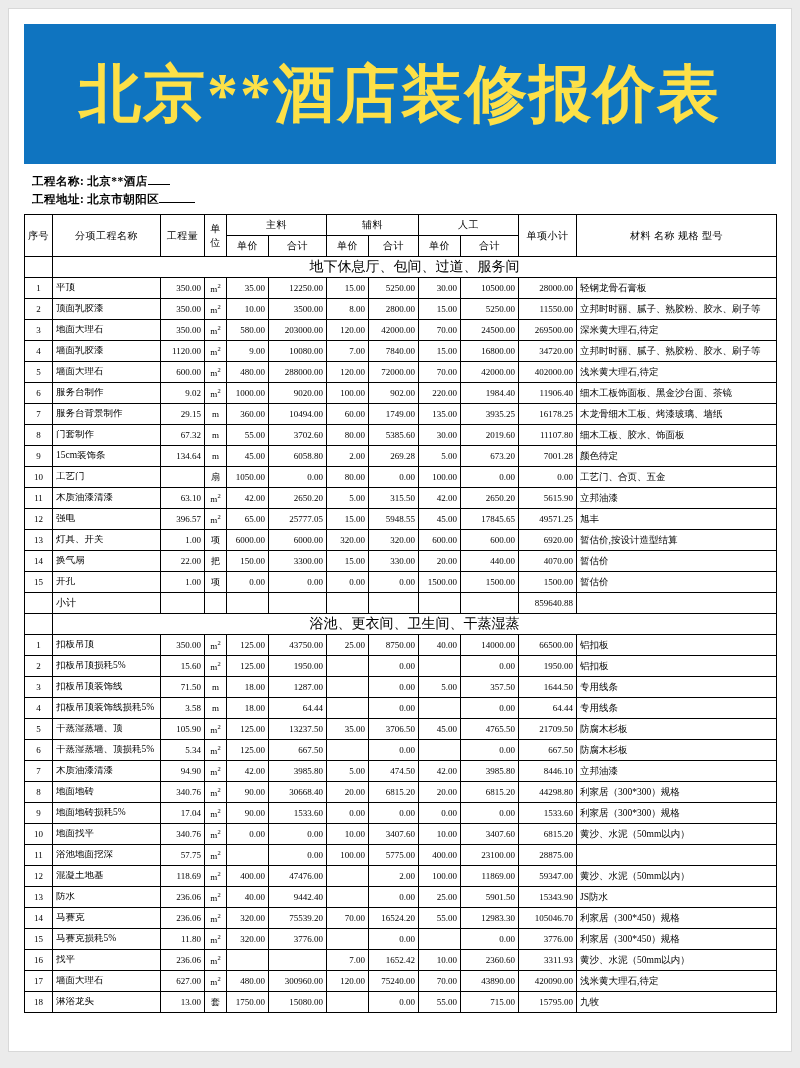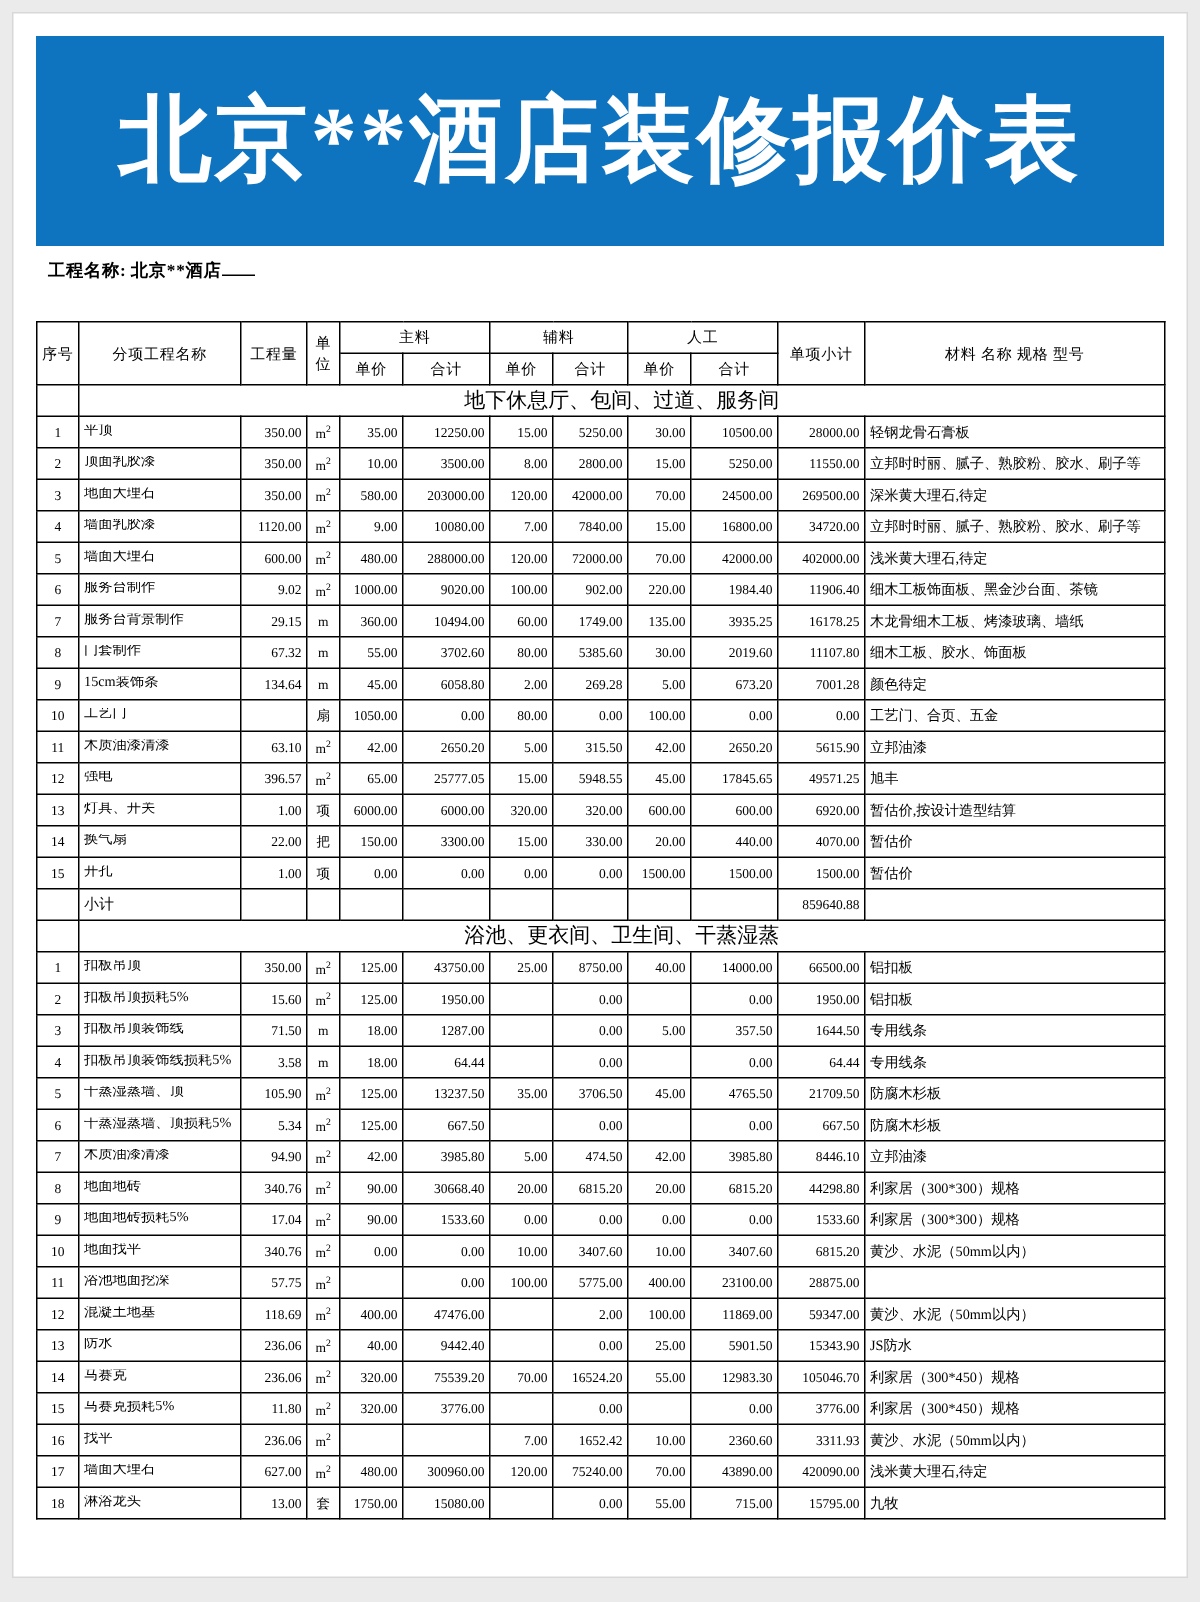--- a/index.html
+++ b/index.html
@@ -30,21 +30,21 @@
     left: 15px;
     top: 15px;
     width: 752px;
     height: 140px;
     background: #0f74c0;
     display: flex;
     align-items: center;
     justify-content: center;
   }
   .banner-title {
-    color: #ffffff;
+    color: #fde047;
     font-size: 62px;
     font-weight: bold;
     letter-spacing: 2px;
     line-height: 1;
     white-space: nowrap;
     font-family: "Liberation Serif", "DejaVu Serif", serif;
   }
   .info-block {
     position: absolute;
     left: 15px;
@@ -140,20 +140,24 @@
 <div class="page">
 
   <div class="banner">
     <div class="banner-title">北京**酒店装修报价表</div>
   </div>
 
   <div class="info-block">
     <div class="info-line">
       <span class="info-label">工程名称:</span>
       <span class="info-value">北京**酒店</span><span class="blank-fill"></span>
+    </div>
+    <div class="info-line">
+      <span class="info-label">工程地址:</span>
+      <span class="info-value">北京市朝阳区</span><span class="blank-fill long"></span>
     </div>
   </div>
 
   <table class="quote">
     <colgroup>
       <col style="width:28px">
       <col style="width:108px">
       <col style="width:44px">
       <col style="width:22px">
       <col style="width:42px">

